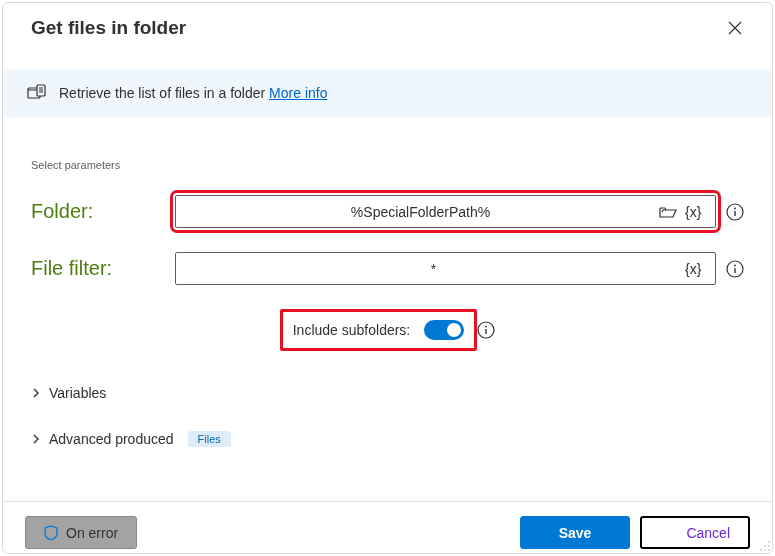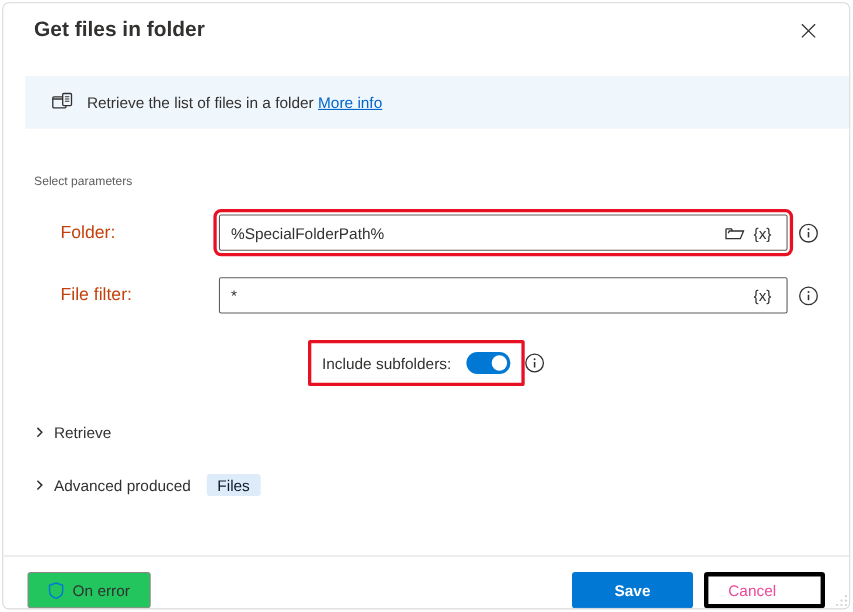--- a/index.html
+++ b/index.html
@@ -1,43 +1,43 @@
 <!DOCTYPE html>
 <html><head>
 <meta charset="utf-8">
 <style>
   * { box-sizing: border-box; margin: 0; padding: 0; font-family: "Segoe UI", -apple-system, sans-serif; }
   body { background: #fff; width: 775px; height: 556px; position: relative; }
   .dialog { border: 1px solid #d9d9d9; border-radius: 6px; width: 771px; height: 552px; margin: 2px; display: flex; flex-direction: column; overflow: hidden; background: #fff; gap: 20px; }
   .header { display: flex; align-items: center; justify-content: space-between; padding: 14px 26px 10px 28px; }
   .header h1 { font-size: 19px; font-weight: 600; color: #323130; }
   .close { cursor: pointer; padding: 4px; }
-  .banner { background: #eff6fc; padding: 14px 24px; display: flex; align-items: center; gap: 12px; color: #323130; font-size: 14px; margin-left: 20px; }
+  .banner { background: #eff6fc; padding: 14px 24px; display: flex; align-items: center; gap: 12px; color: #323130; font-size: 14px; }
   .banner a { color: #0066cc; text-decoration: underline; }
   .body { padding: 22px 28px 10px 28px; flex: 1; }
   .section-title { font-size: 11px; color: #605e5c; margin-bottom: 24px; font-weight: 400; }
   .row { display: flex; align-items: center; margin-bottom: 24px; }
-  .label { width: 144px; font-size: 16px; color: #c2410c; margin-left: 24px; }
+  .label { width: 144px; font-size: 20px; color: #4d7c0f; }
   .field-wrap { flex: 1; display: flex; align-items: center; gap: 10px; }
-  .input-box { flex: 1; height: 33px; border: 1px solid #605e5c; border-radius: 2px; display: flex; align-items: center; padding: 0 6px 0 10px; font-size: 14px; color: #323130; background: #fff; }
+  .input-box { flex: 1; height: 33px; border: 1px solid #605e5c; border-radius: 2px; display: flex; align-items: center; padding: 0 6px 0 10px; font-size: 14px; color: #323130; background: #fff; text-align: center; }
   .input-box .text { flex: 1; }
   .icon-btn { padding: 2px 4px; cursor: pointer; display: flex; align-items: center; }
   .info-icon { width: 18px; height: 18px; }
   .highlight-red { outline: 3px solid #e81123; outline-offset: 2px; }
   .highlight-red-lg { border: 3px solid #e81123; padding: 8px 10px; border-radius: 2px; display: inline-flex; align-items: center; gap: 14px; }
   .toggle { width: 40px; height: 20px; border-radius: 10px; background: #0078d4; position: relative; cursor: pointer; }
   .toggle .knob { position: absolute; right: 3px; top: 3px; width: 14px; height: 14px; background: #fff; border-radius: 50%; }
   .toggle-row { display: flex; align-items: center; justify-content: center; margin-bottom: 28px; }
   .expander { display: flex; align-items: center; gap: 8px; font-size: 14px; color: #323130; cursor: pointer; margin-bottom: 18px; padding: 6px 0; }
-  .badge { background: #deecf9; color: #0f172a; padding: 2px 10px; border-radius: 3px; font-size: 14px; margin-left: 6px; }
+  .badge { background: #deecf9; color: #0369a1; padding: 2px 10px; border-radius: 3px; font-size: 11px; margin-left: 6px; }
   .footer { border-top: 1px solid #e1dfdd; padding: 14px 22px; display: flex; align-items: center; justify-content: space-between; }
   .btn { height: 33px; padding: 0 18px; border-radius: 3px; font-size: 14px; cursor: pointer; display: flex; align-items: center; gap: 8px; }
-  .btn-outline { border: 1px solid #8a8886; background: #22c55e; color: #323130; }
+  .btn-outline { border: 1px solid #8a8886; background: #a3a3a3; color: #323130; }
   .btn-primary { border: 1px solid #0078d4; background: #0078d4; color: #fff; font-weight: 600; min-width: 110px; justify-content: center; }
-  .btn-secondary { border: 4px solid #000000; background: #fff; color: #ec4899; min-width: 110px; justify-content: flex-start; }
+  .btn-secondary { border: 2px solid #000000; background: #fff; color: #6d28d9; min-width: 110px; justify-content: flex-end; }
   .footer-right { display: flex; gap: 10px; }
   .resize { position: absolute; right: 4px; bottom: 4px; opacity: 0.4; }
   svg { display: block; }
 </style>
 </head>
 <body>
 
 <div class="dialog">
   <div class="header">
     <h1>Get files in folder</h1>
@@ -121,21 +121,21 @@
             <circle cx="9" cy="5.5" r="0.9" fill="#323130"></circle>
             <path d="M9 8 v5" stroke="#323130" stroke-width="1.4"></path>
           </svg>
       </span>
     </div>
 
     <div class="expander">
       <svg width="10" height="10" viewBox="0 0 10 10">
           <path d="M3 1 L7 5 L3 9" fill="none" stroke="#323130" stroke-width="1.4"></path>
         </svg>
-      <span>Retrieve</span>
+      <span>Variables</span>
     </div>
 
     <div class="expander">
       <svg width="10" height="10" viewBox="0 0 10 10">
           <path d="M3 1 L7 5 L3 9" fill="none" stroke="#323130" stroke-width="1.4"></path>
         </svg>
       <span>Advanced produced</span>
       <span class="badge">Files</span>
     </div>
   </div>

